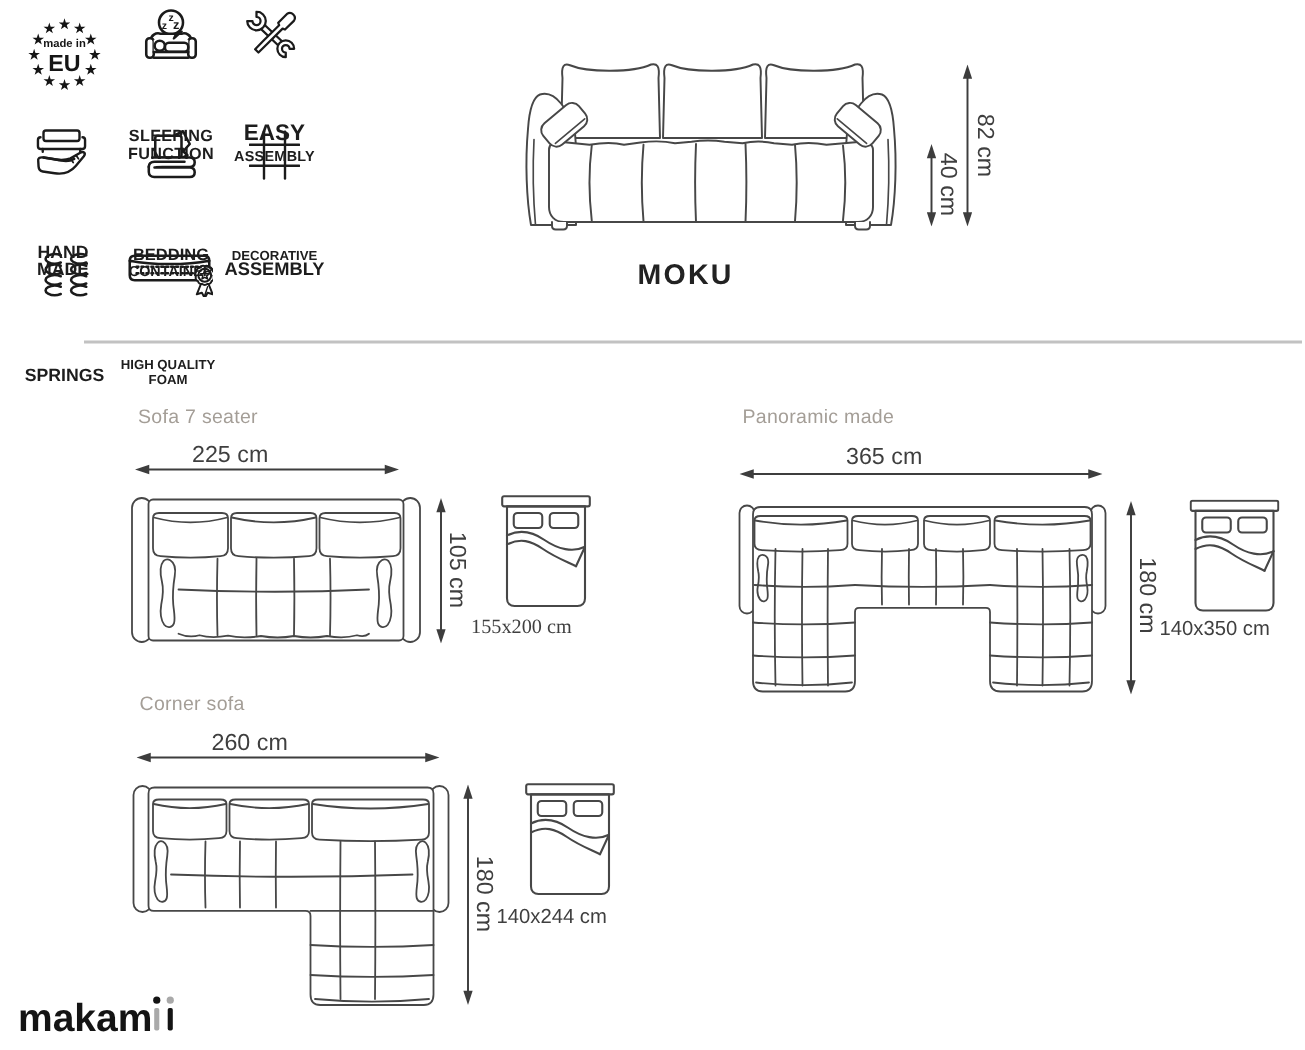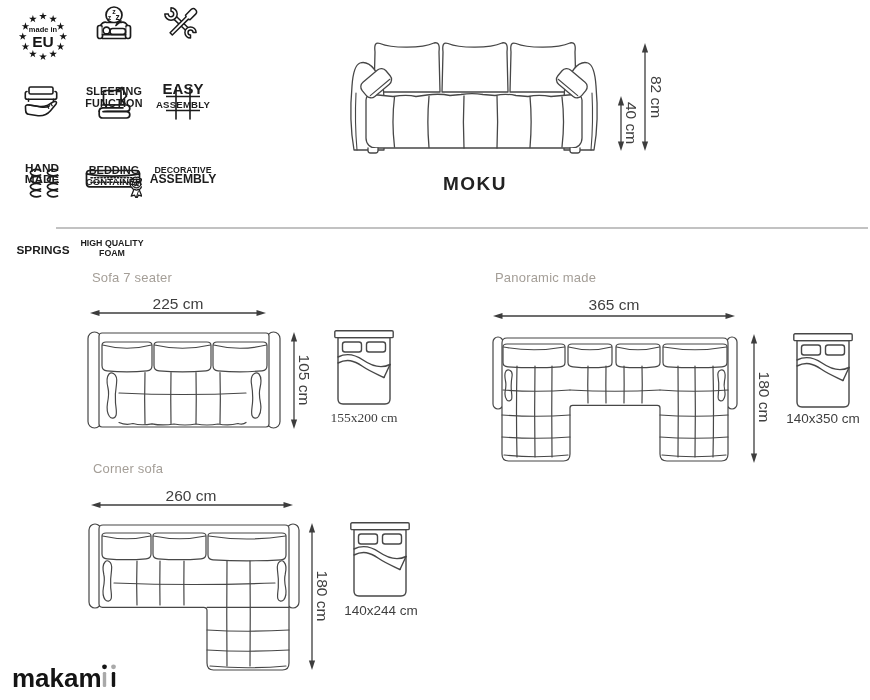--- a/index.html
+++ b/index.html
@@ -1,20 +1,20 @@
 <!DOCTYPE html>
 <html><head>
 <meta charset="utf-8">
 <style>
   html,body{margin:0;padding:0;background:#fff;}
   .page{position:relative;width:870px;height:700px;background:#fff;overflow:hidden;
         font-family:"Liberation Sans",sans-serif;-webkit-font-smoothing:antialiased;}
   .abs{position:absolute;}
   .cap{position:absolute;text-align:center;font-weight:bold;color:#1d1d1d;margin-top:42px;}
-  .dim{position:absolute;text-align:center;color:#3f3f3f;font-size:15.5px;}
+  .dim{position:absolute;color:#3f3f3f;font-size:15.5px;}
   .vdim{position:absolute;width:60px;text-align:center;color:#3f3f3f;font-size:15.5px;
         transform:rotate(90deg);}
   .sect{position:absolute;color:#a49e97;font-size:13px;letter-spacing:.2px;}
 </style>
 </head>
 <body>
 <div class="page">
 
 <svg class="abs" style="left:15px;top:8px;" width="56" height="56" viewBox="-1 -1 56 56" fill="#151515">
 <g transform="translate(27,27.5) scale(0.88) translate(-27,-27.5)">

